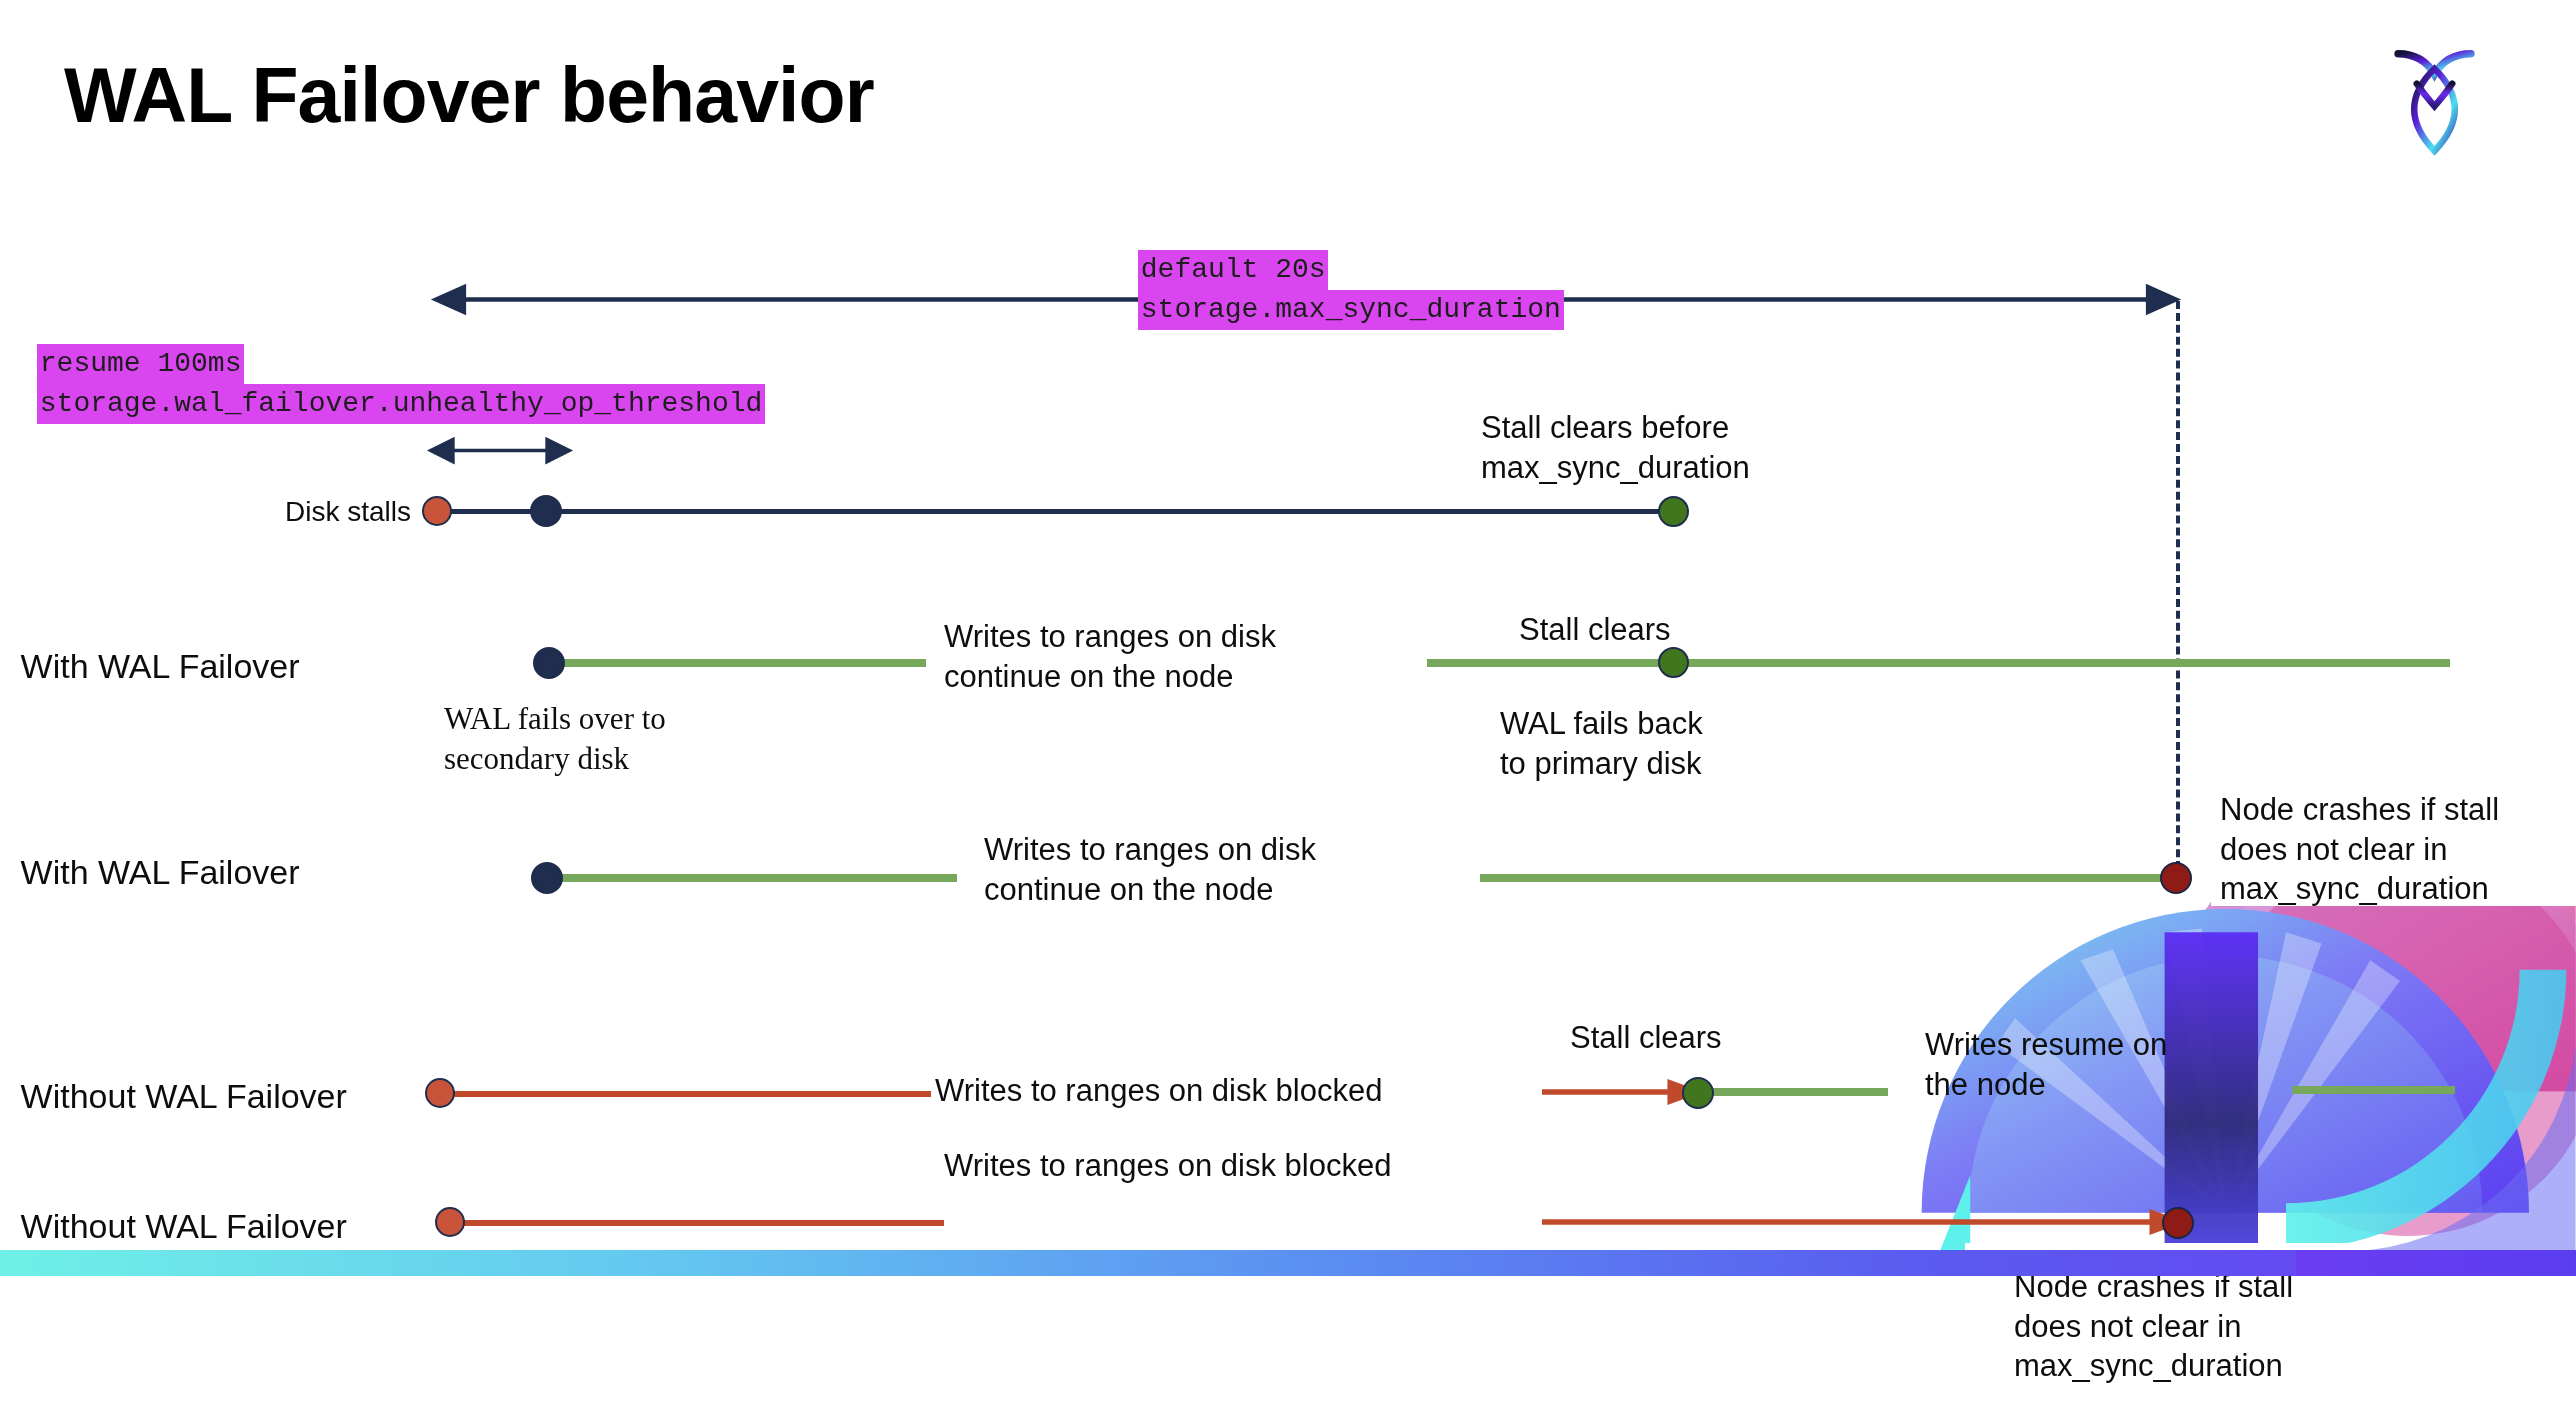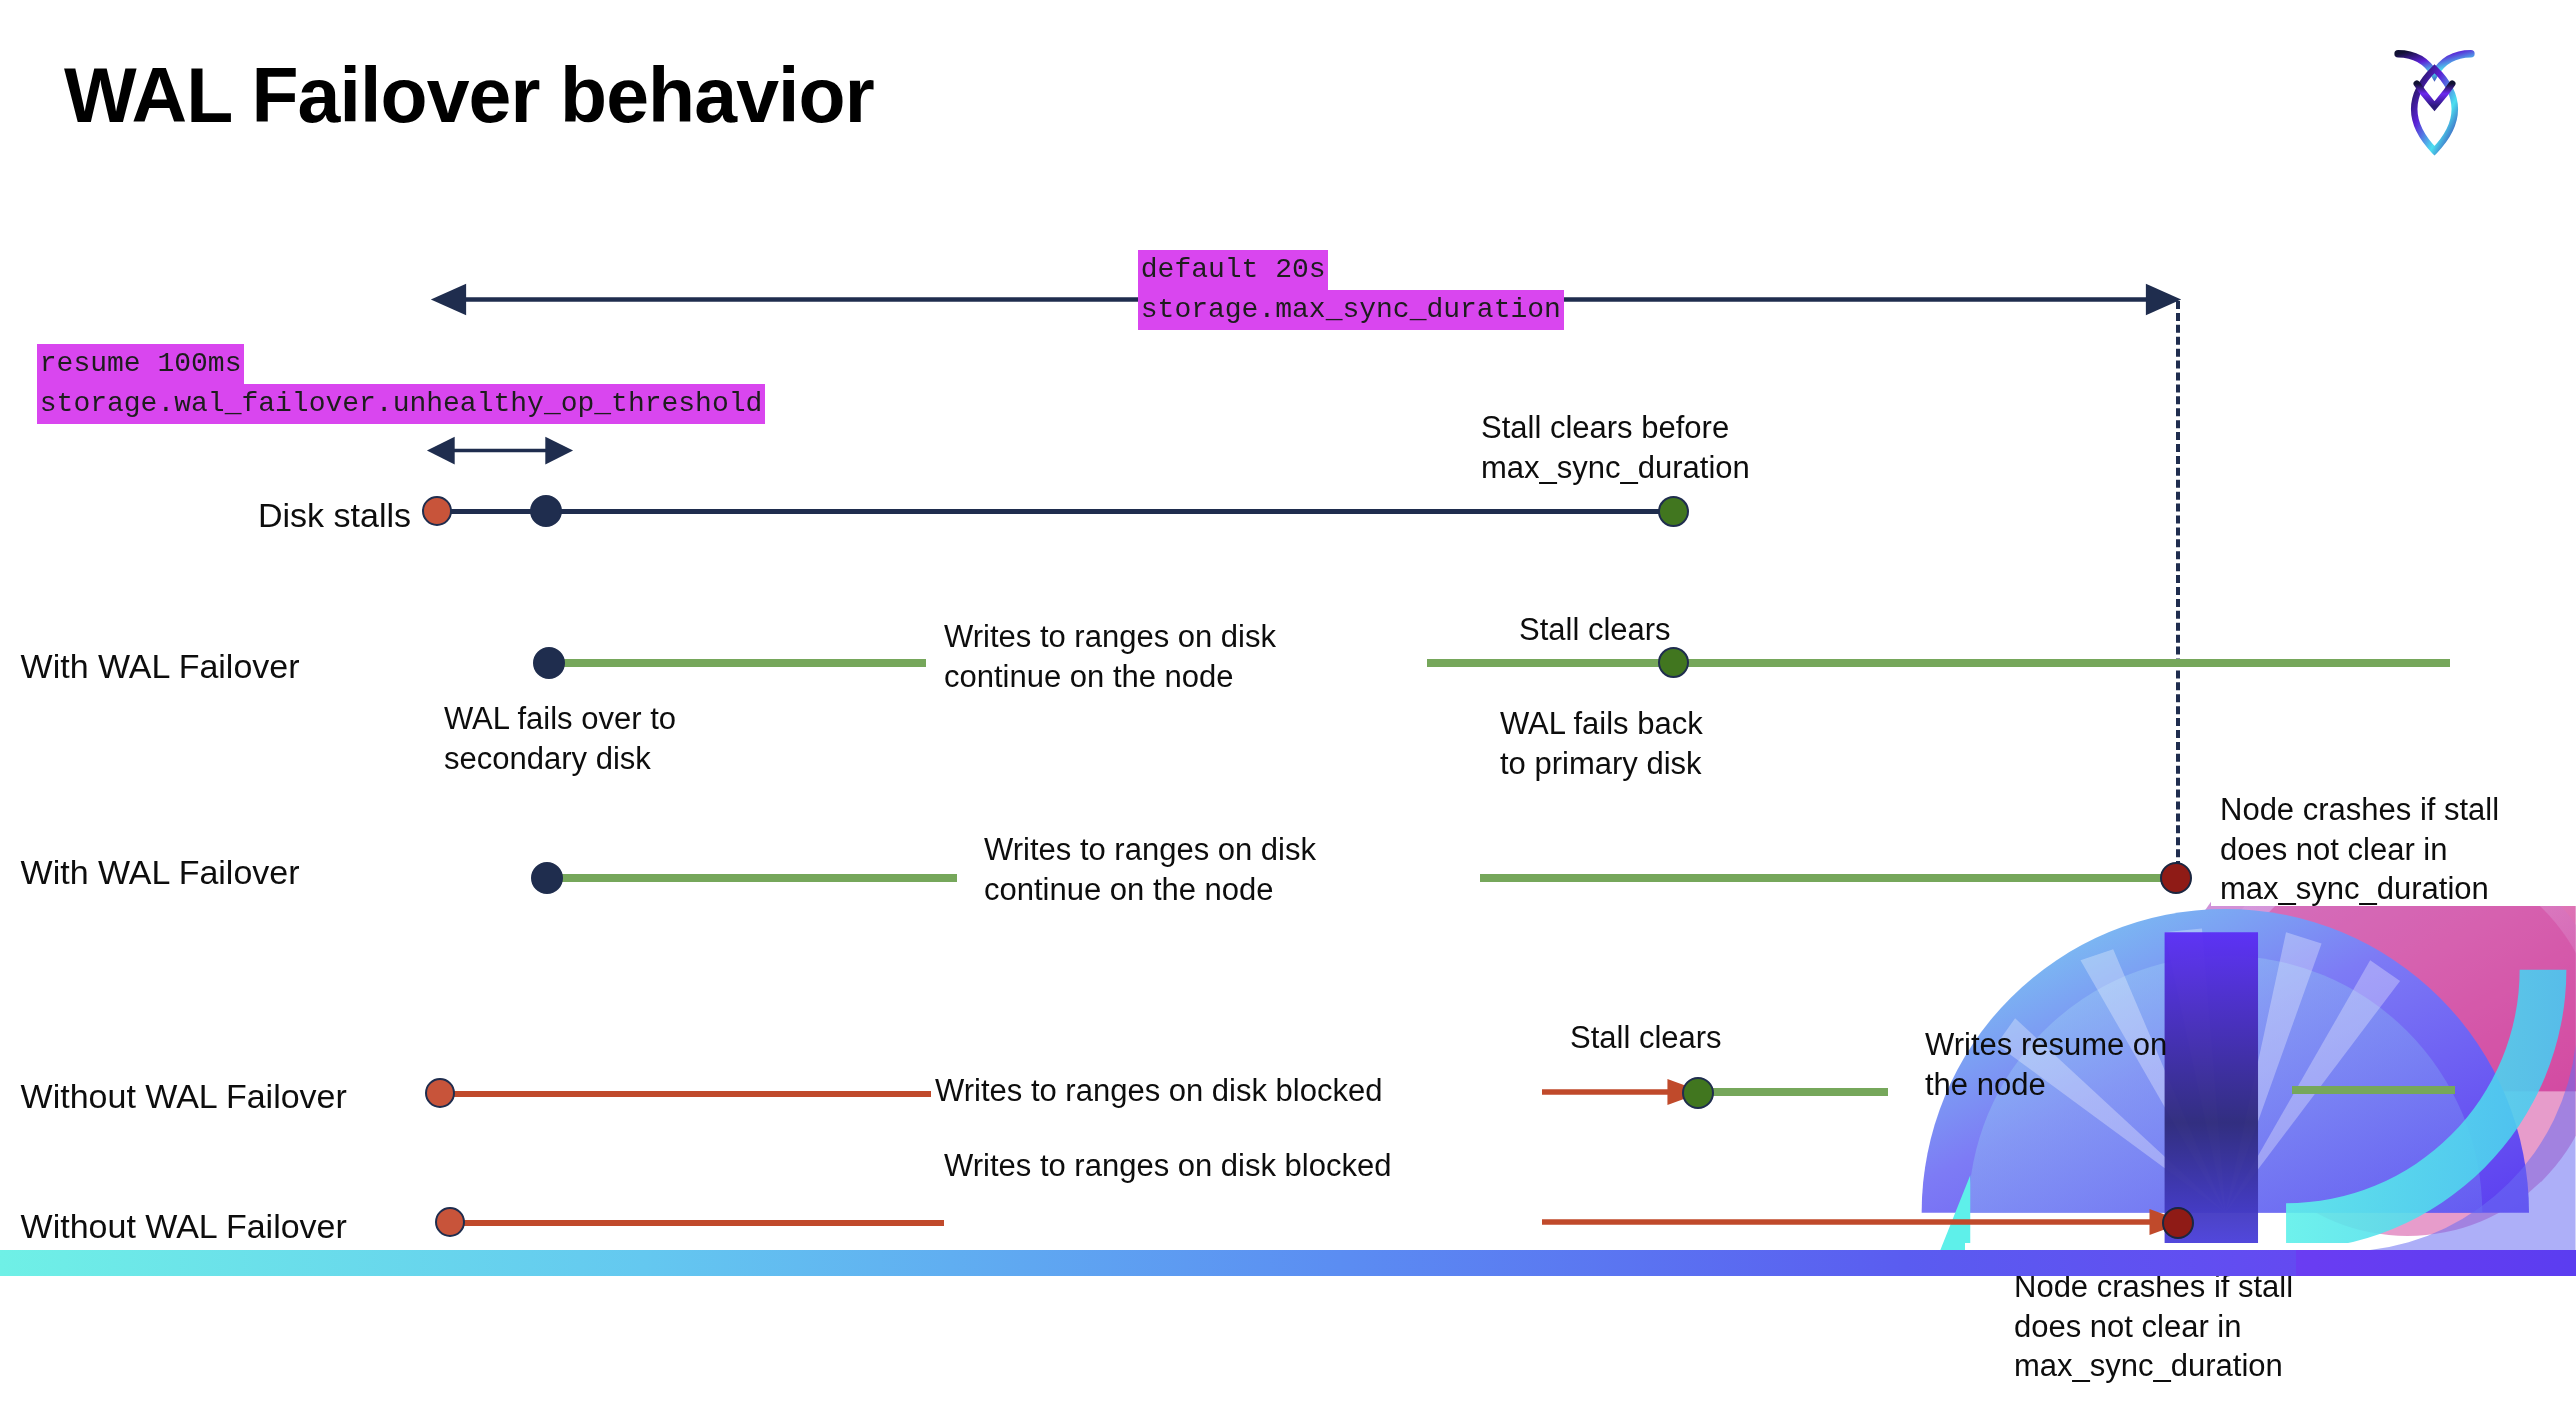--- a/index.html
+++ b/index.html
@@ -208,21 +208,21 @@
     <span class="row"><span class="mono-line">resume 100ms</span></span>
     <span class="row"><span class="mono-line">storage.wal_failover.unhealthy_op_threshold</span></span>
   </div>
 
   <svg class="line" style="left:426px; top:432px;" width="148" height="37" viewBox="0 0 158 40">
     <line x1="24" y1="20" x2="134" y2="20" stroke="#1f2d4e" stroke-width="4"></line>
     <polygon points="0,20 30,5 30,35" fill="#1f2d4e"></polygon>
     <polygon points="158,20 128,5 128,35" fill="#1f2d4e"></polygon>
   </svg>
 
-  <div class="txt r" style="left:56px; top:494px; width:355px; font-size:34px;">Disk stalls</div>
+  <div class="txt r" style="left:56px; top:494px; width:355px; font-size:28px;">Disk stalls</div>
 
   <div class="line navy-line" style="left:437px; top:509px; width:1238px;"></div>
 
   <div class="dot dot-orange" style="left:422px; top:496px; width:30px; height:30px;"></div>
   <div class="dot dot-navy" style="left:530px; top:495px; width:32px; height:32px;"></div>
   <div class="dot dot-green" style="left:1658px; top:496px; width:31px; height:31px;"></div>
 
   <div class="txt c" style="left:1481px; top:408px; width:393px;">Stall clears before
 max_sync_duration</div>
 
@@ -230,21 +230,21 @@
 
   <div class="line green-line" style="left:550px; top:659px; width:376px;"></div>
   <div class="line green-line" style="left:1427px; top:659px; width:1023px;"></div>
 
   <div class="dot dot-navy" style="left:533px; top:647px; width:32px; height:32px;"></div>
   <div class="dot dot-green" style="left:1658px; top:647px; width:31px; height:31px;"></div>
 
   <div class="txt c" style="left:944px; top:617px; width:411px;">Writes to ranges on disk
 continue on the node</div>
   <div class="txt c" style="left:1519px; top:610px; width:308px;">Stall clears</div>
-  <div class="txt c" style="left:444px; top:699px; width:393px;">WAL fails over to
+  <div class="txt c" style="left:444px; top:699px; width:393px;font-family:Liberation Serif, serif;">WAL fails over to
 secondary disk</div>
   <div class="txt c" style="left:1500px; top:704px; width:336px;">WAL fails  back
 to primary disk</div>
 
   <div class="txt l" style="left:20.6px; top:851px; width:393px; font-size:34px;">With WAL Failover</div>
 
   <div class="line green-line" style="left:550px; top:874px; width:407px;"></div>
   <div class="line green-line" style="left:1480px; top:874px; width:699px;"></div>
 
   <div class="dot dot-navy" style="left:531px; top:862px; width:32px; height:32px;"></div>

